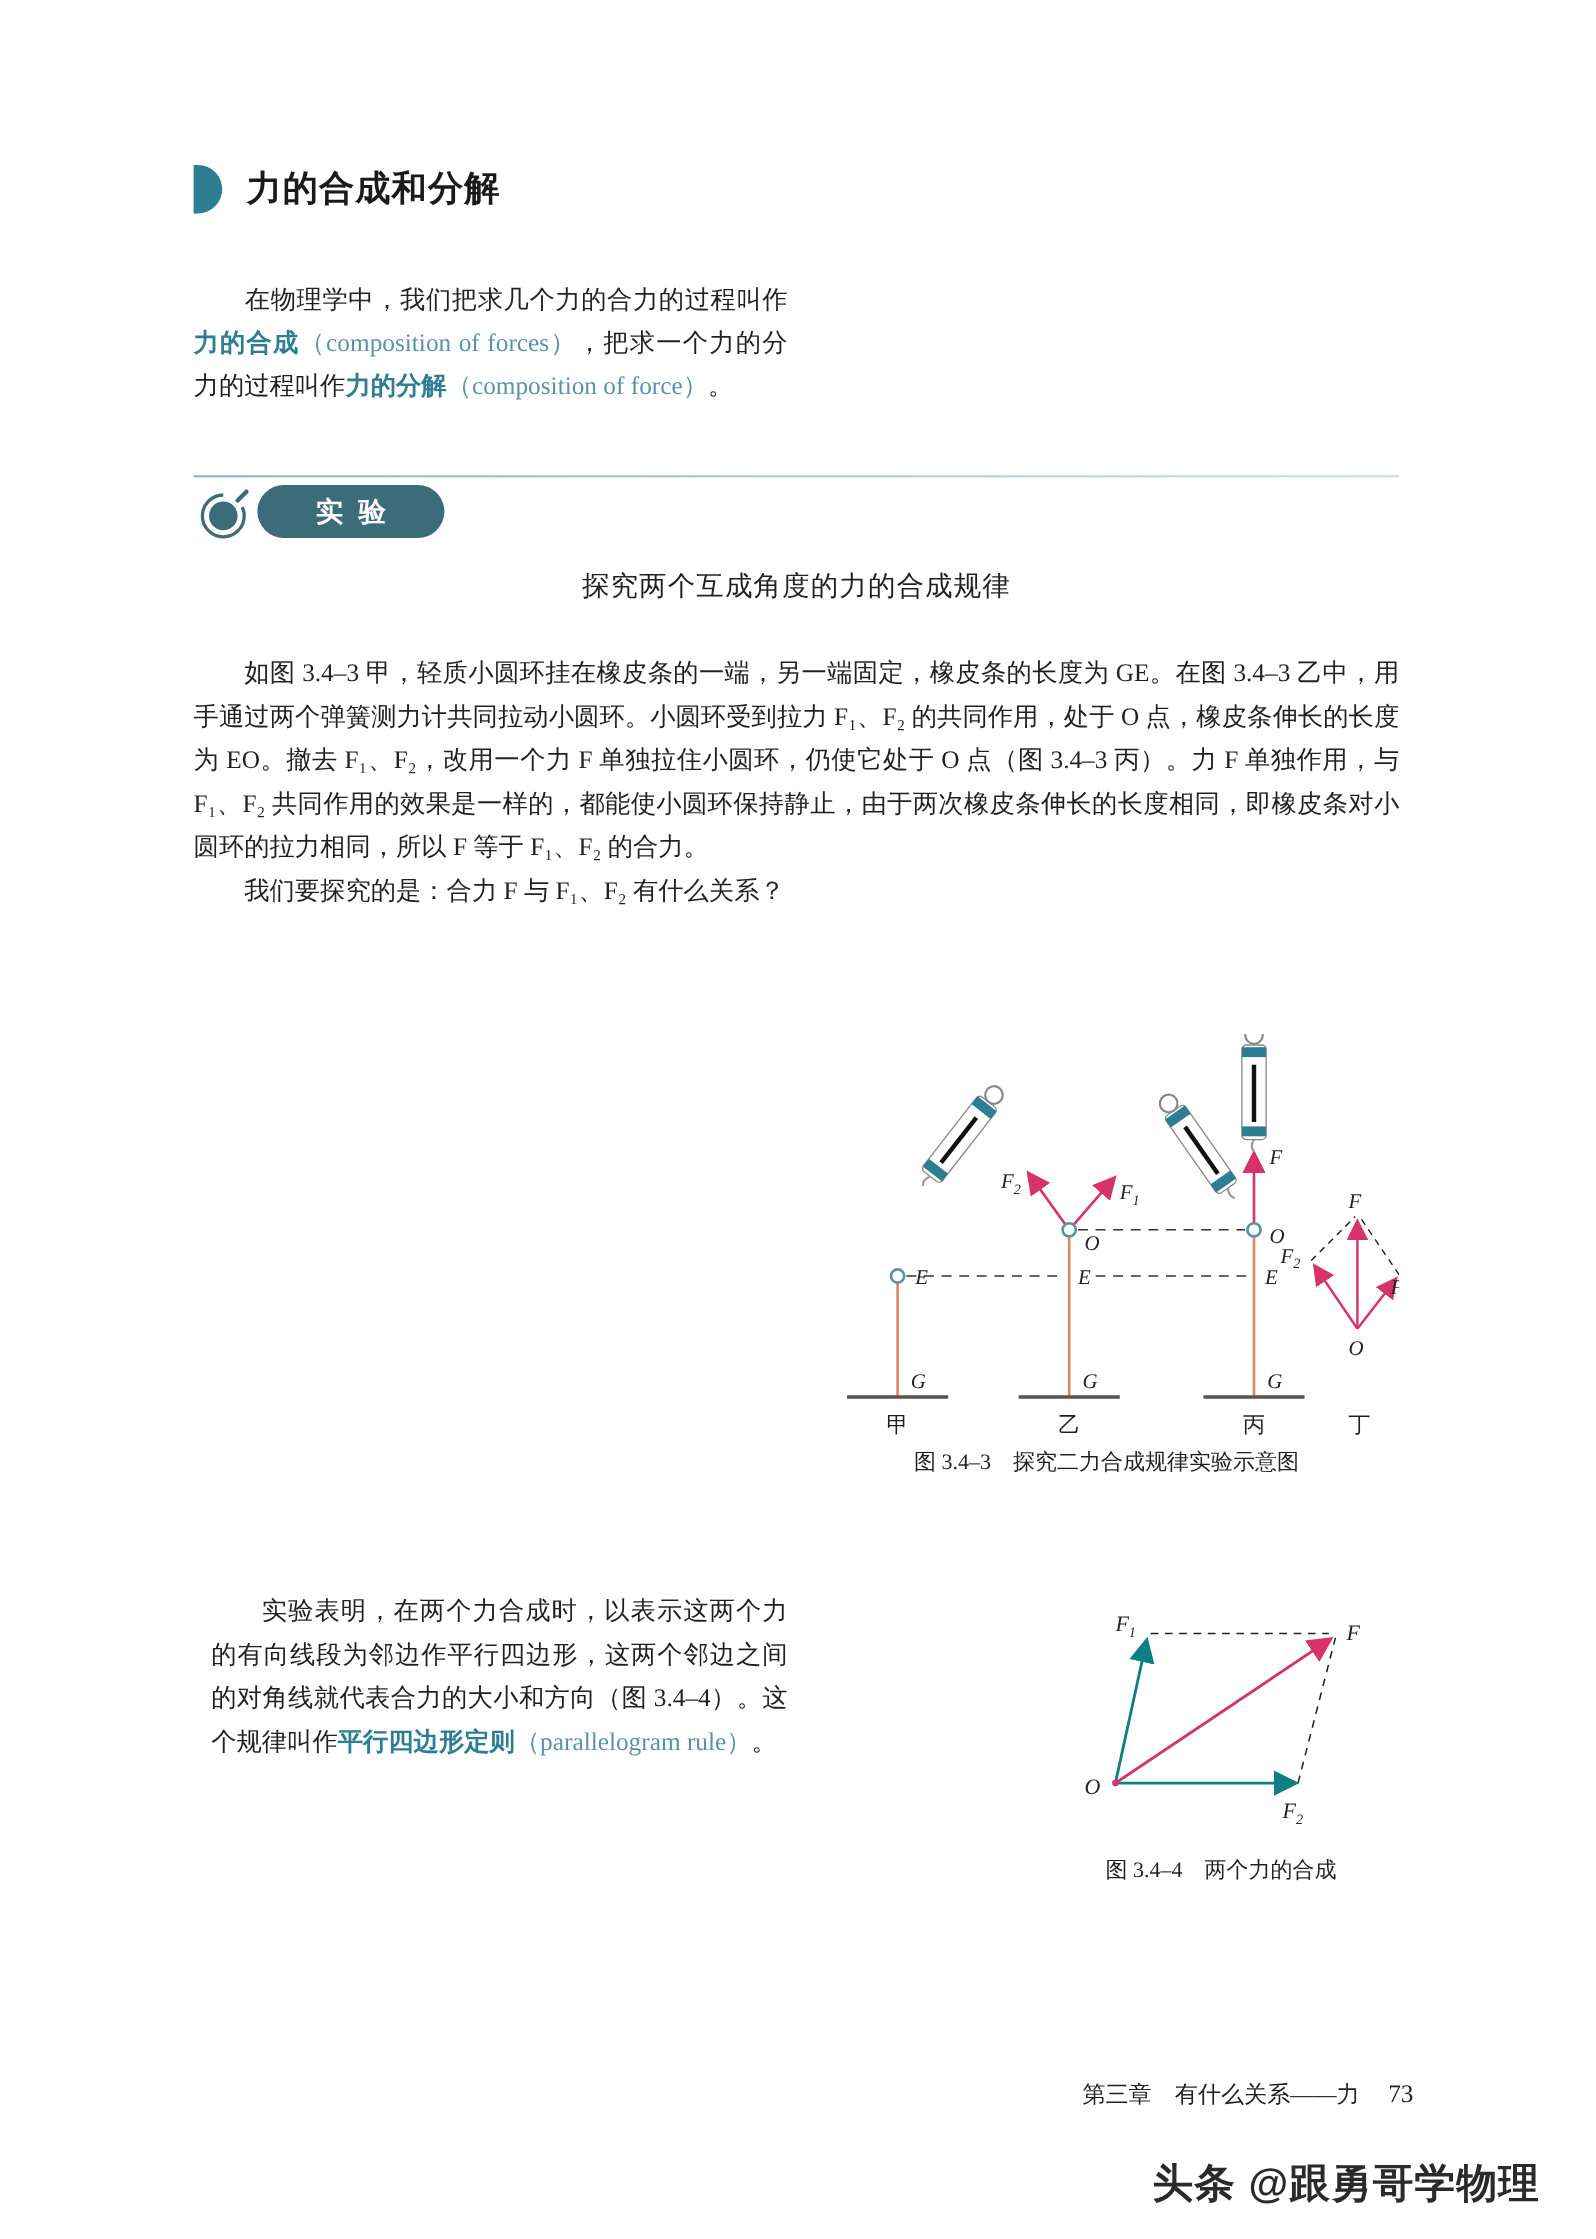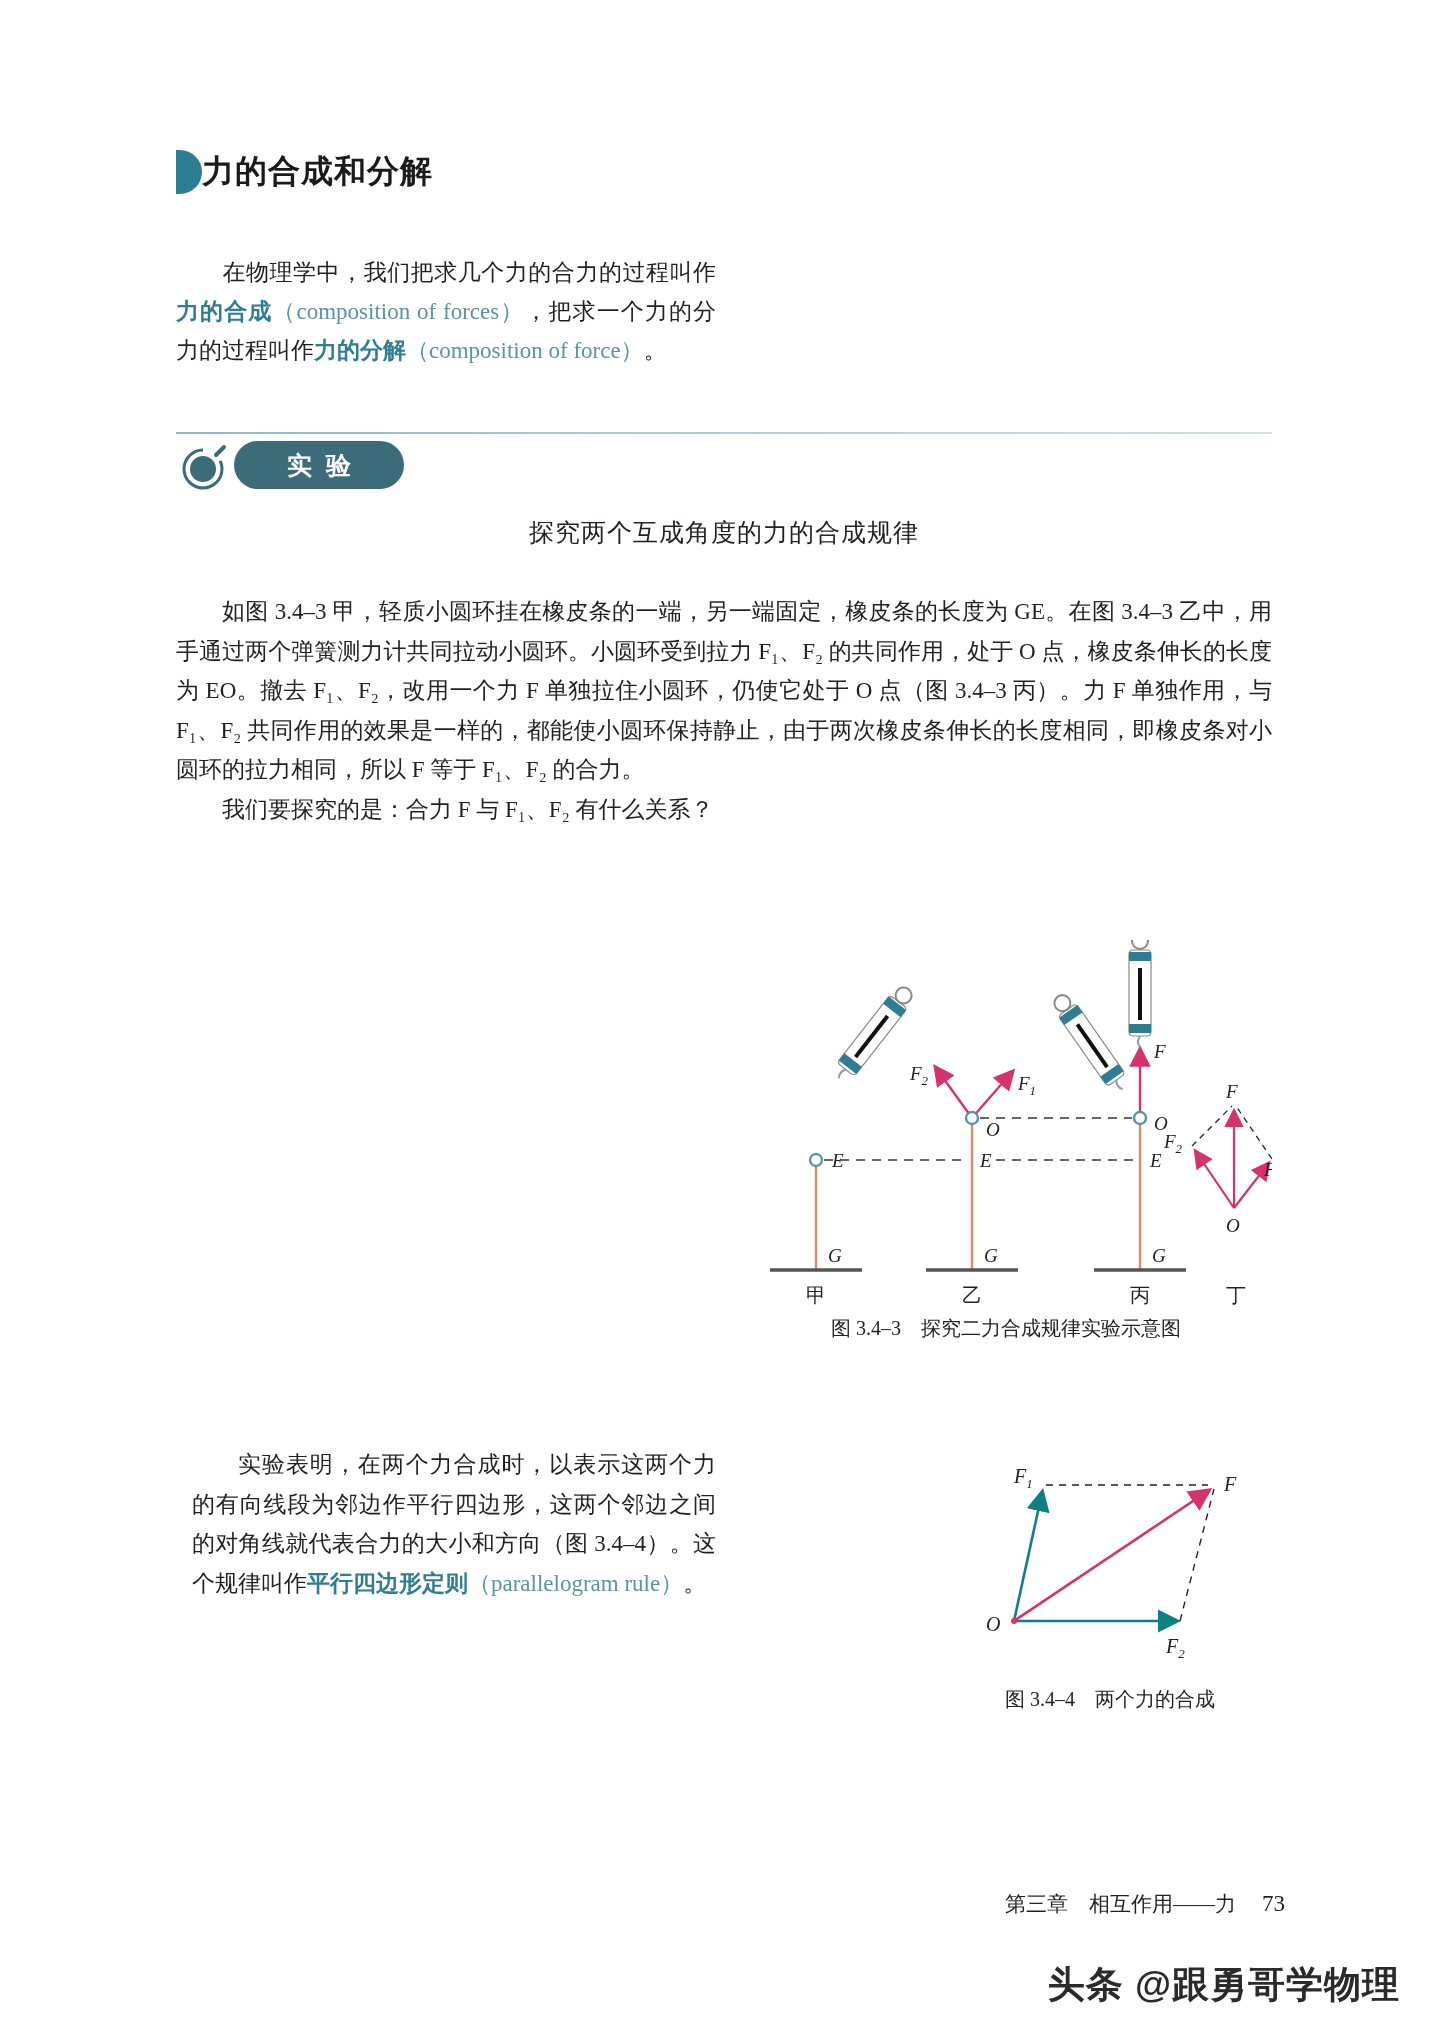--- a/index.html
+++ b/index.html
@@ -7,21 +7,21 @@
     width: 1451px; height: 2035px;
     background: #ffffff;
     font-family: "Liberation Serif", "DejaVu Serif", serif;
     overflow: hidden;
   }
   .page { position: relative; width: 1451px; height: 2035px; background:#fff; }
 
   
   .sec-head {
     position: absolute; left: 176px; top: 150px;
-    display: flex; align-items: center; 
+    display: flex; align-items: center; gap: 22px;
   }
   .sec-bullet {
     width: 26px; height: 44px;
     background: #2d7d93;
     border-radius: 0 26px 26px 0;
   }
   .sec-title {
     font-family: "Liberation Sans", "DejaVu Sans", sans-serif;
     font-weight: 700; font-size: 32px; color: #1a1a1a; letter-spacing: 1px;
   }
@@ -255,18 +255,18 @@
       <circle cx="34" cy="166" r="3" fill="#d6336c"></circle>
       <text x="6" y="176" font-family="Liberation Serif, serif" font-style="italic" font-size="20" fill="#231f20">O</text>
       <text x="34" y="28" font-family="Liberation Serif, serif" font-style="italic" font-size="20" fill="#231f20">F<tspan font-size="13" dy="5">1</tspan></text>
       <text x="186" y="198" font-family="Liberation Serif, serif" font-style="italic" font-size="20" fill="#231f20">F<tspan font-size="13" dy="5">2</tspan></text>
       <text x="244" y="36" font-family="Liberation Serif, serif" font-style="italic" font-size="20" fill="#231f20">F</text>
     </svg>
   </div>
   <div class="fig344-cap fig-cap">图 3.4–4　两个力的合成</div>
 
   <div class="footer">
-    <span>第三章　相互作用——力</span><span class="pg">73</span>
+    <span>第三章　有什么关系——力</span><span class="pg">73</span>
   </div>
 
   <div class="watermark">头条 @跟勇哥学物理</div>
 
 </div>
 
 </body></html>

